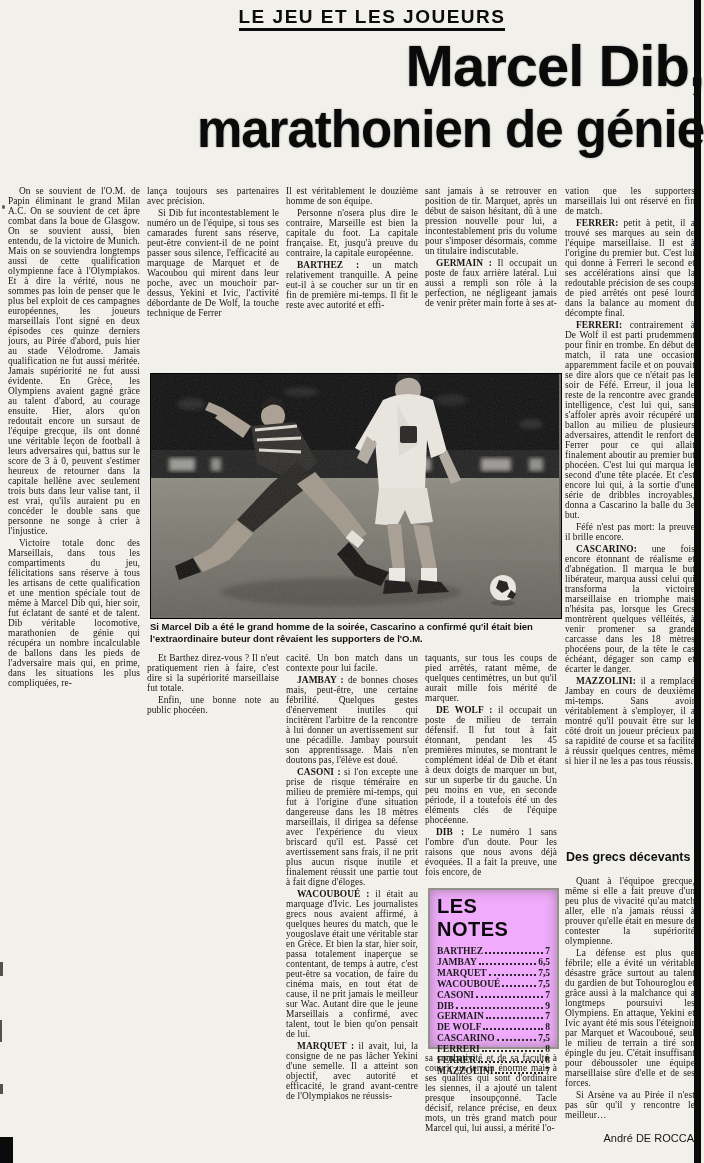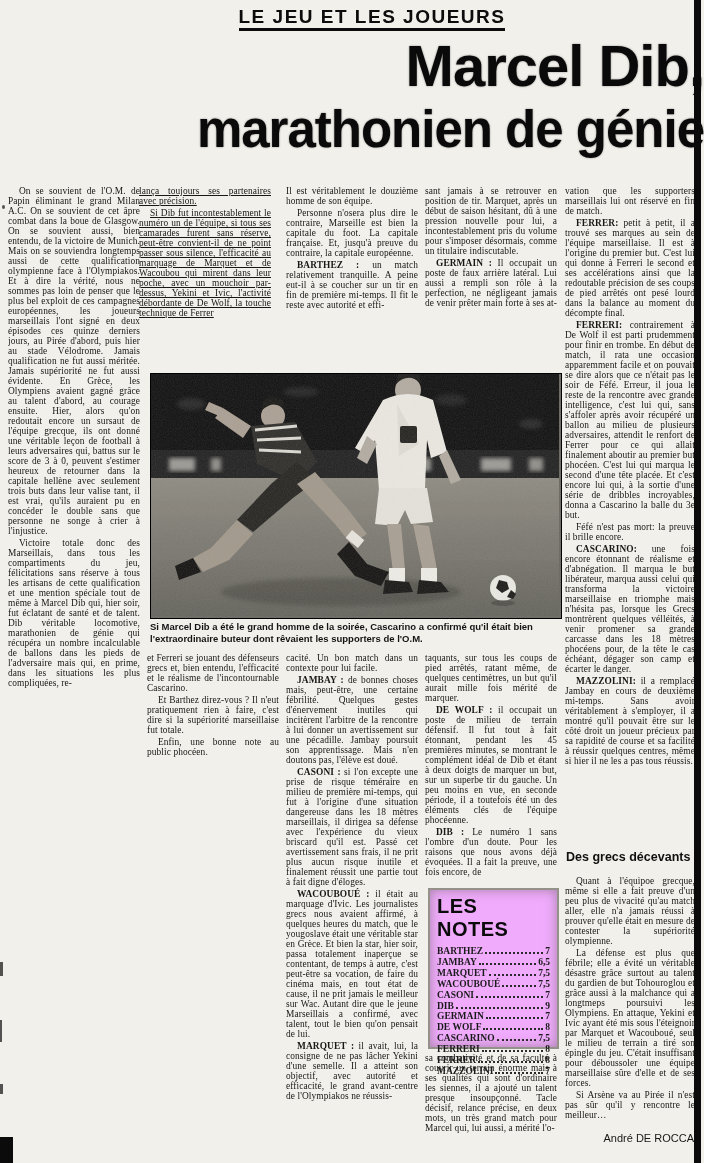--- a/index.html
+++ b/index.html
@@ -28,21 +28,21 @@
   .col {
     position:absolute; text-align:justify; overflow:hidden;
     font-size:9.4px; line-height:10px; letter-spacing:0.1px;
     hyphens:auto; -webkit-hyphens:auto;
   }
   .para { margin:0 0 2px; text-indent:11px; }
   .para.noindent { text-indent:0; }
   .lead { font-weight:bold; }
 
   .c1  { left:8px;   top:186px;  width:132px; height:612px; }
-  .c2t { left:139px; top:186px;  width:132px; height:184px;text-decoration:underline; }
+  .c2t { left:147px; top:186px;  width:132px; height:184px; }
   .c3t { left:286px; top:186px;  width:132px; height:184px; }
   .c4t { left:425px; top:186px;  width:132px; height:184px; }
   .c5t { left:565px; top:186px;  width:130px; height:660px; }
   .c2b { left:147px; top:653px;  width:132px; height:148px; }
   .c3b { left:286px; top:653px;  width:132px; height:510px; }
   .c4m { left:425px; top:653px;  width:132px; height:232px; }
   .c4b { left:425px; top:1053px; width:132px; height:110px; }
   .c5b { left:565px; top:876px;  width:130px; height:252px; }
 
   .subhead {
@@ -124,21 +124,20 @@
     </div>
   <div class="col c5t">
       <p class="para noindent">vation que les supporters marseillais lui ont réservé en fin de match.</p>
       <p class="para"><b class="lead">FERRER: </b>petit à petit, il a trouvé ses marques au sein de l'équipe marseillaise. Il est à l'origine du premier but. C'est lui qui donne à Ferreri le second et ses accélérations ainsi que la redoutable précision de ses coups de pied arrêtés ont pesé lourd dans la balance au moment du décompte final.</p>
       <p class="para"><b class="lead">FERRERI: </b>contrairement à De Wolf il est parti prudemment pour finir en trombe. En début de match, il rata une occasion apparemment facile et on pouvait se dire alors que ce n'était pas le soir de Féfé. Erreur, il joua le reste de la rencontre avec grande intelligence, c'est lui qui, sans s'affoler après avoir récupéré un ballon au milieu de plusieurs adversaires, attendit le renfort de Ferrer pour ce qui allait finalement aboutir au premier but phocéen. C'est lui qui marqua le second d'une tête placée. Et c'est encore lui qui, à la sortie d'une série de dribbles incroyables, donna a Cascarino la balle du 3e but.</p>
       <p class="para">Féfé n'est pas mort: la preuve il brille encore.</p>
       <p class="para"><b class="lead">CASCARINO: </b>une fois encore étonnant de réalisme et d'abnégation. Il marqua le but libérateur, marqua aussi celui qui transforma la victoire marseillaise en triomphe mais n'hésita pas, lorsque les Grecs montrèrent quelques vélléités, à venir promener sa grande carcasse dans les 18 mètres phocéens pour, de la tête le cas échéant, dégager son camp et écarter le danger.</p>
       <p class="para"><b class="lead">MAZZOLINI: </b>il a remplacé Jambay en cours de deuxième mi-temps. Sans avoir véritablement à s'employer, il a montré qu'il pouvait être sur le côté droit un joueur précieux par sa rapidité de course et sa facilité à réussir quelques centres, même si hier il ne les a pas tous réussis.</p>
     </div>
   <div class="col c2b">
-      <p class="para noindent">et Ferreri se jouant des défenseurs grecs et, bien entendu, l'efficacité et le réalisme de l'incontournable Cascarino.</p>
       <p class="para">Et Barthez direz-vous ? Il n'eut pratiquement rien à faire, c'est dire si la supériorité marseillaise fut totale.</p>
       <p class="para">Enfin, une bonne note au public phocéen.</p>
     </div>
   <div class="col c3b">
       <p class="para noindent">cacité. Un bon match dans un contexte pour lui facile.</p>
       <p class="para"><b class="lead">JAMBAY : </b>de bonnes choses mais, peut-être, une certaine fébrilité. Quelques gestes d'énervement inutiles qui incitèrent l'arbitre de la rencontre à lui donner un avertissement sur une pécadille. Jambay poursuit son apprentissage. Mais n'en doutons pas, l'élève est doué.</p>
       <p class="para"><b class="lead">CASONI : </b>si l'on excepte une prise de risque téméraire en milieu de première mi-temps, qui fut à l'origine d'une situation dangereuse dans les 18 mètres marseillais, il dirigea sa défense avec l'expérience du vieux briscard qu'il est. Passé cet avertissement sans frais, il ne prit plus aucun risque inutile et finalement réussit une partie tout à fait digne d'éloges.</p>
       <p class="para"><b class="lead">WACOUBOUÉ : </b>il était au marquage d'Ivic. Les journalistes grecs nous avaient affirmé, à quelques heures du match, que le yougoslave était une véritable star en Grèce. Et bien la star, hier soir, passa totalement inaperçue se contentant, de temps à autre, c'est peut-être sa vocation, de faire du cinéma mais, en tout état de cause, il ne prit jamais le meilleur sur Wac. Autant dire que le jeune Marseillais a confirmé, avec talent, tout le bien qu'on pensait de lui.</p>
       <p class="para"><b class="lead">MARQUET : </b>il avait, lui, la consigne de ne pas lâcher Yekini d'une semelle. Il a atteint son objectif, avec autorité et efficacité, le grand avant-centre de l'Olympiakos ne réussis-</p>
     </div>

